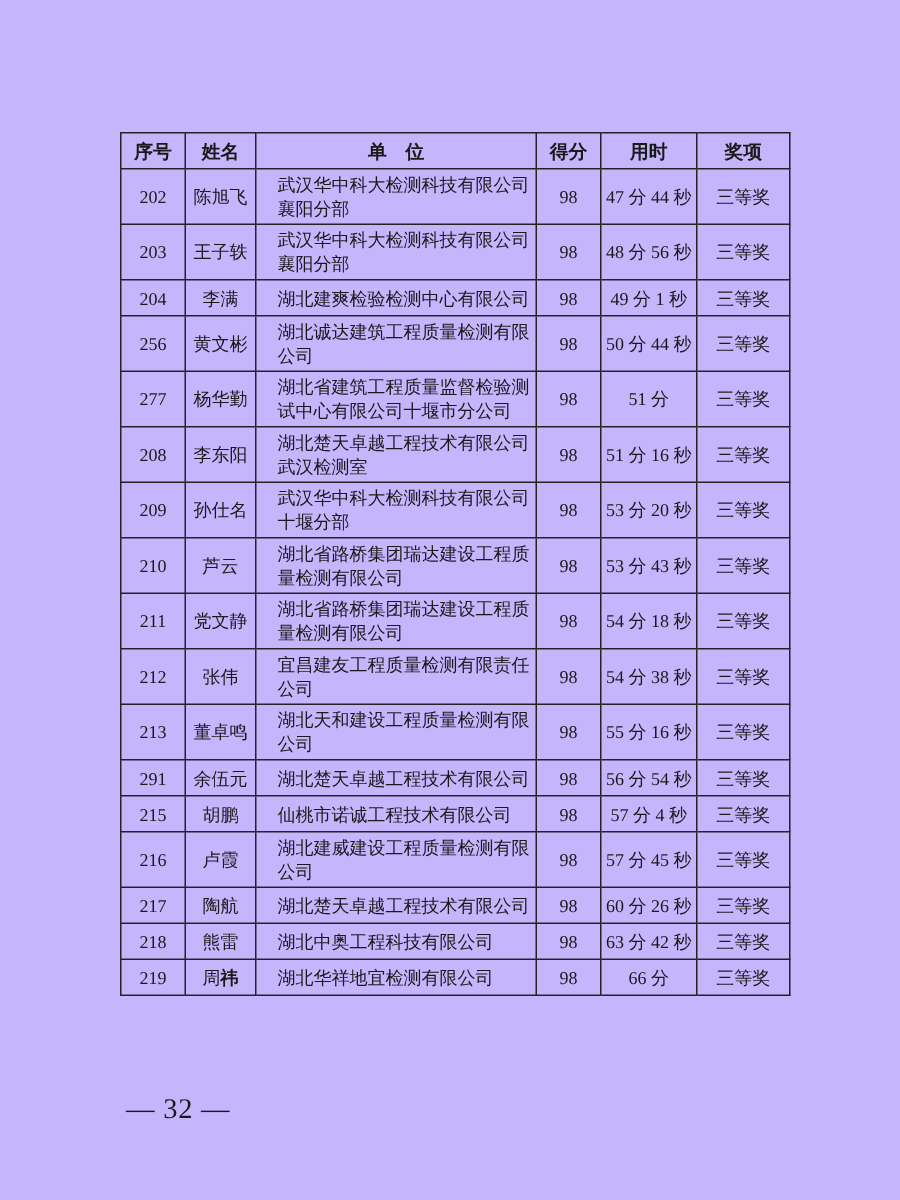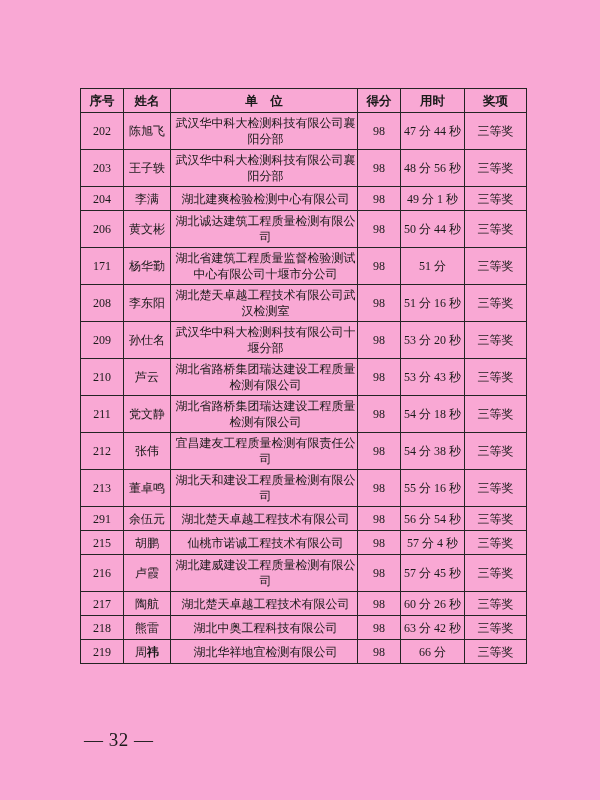--- a/index.html
+++ b/index.html
@@ -1,19 +1,19 @@
 <!DOCTYPE html>
 <html><head>
 <meta charset="utf-8">
 <style>
   html,body{margin:0;padding:0;background:#ffffff;}
   .page{
     position:relative;
     width:600px;height:800px;
-    background:#f9a8d4;
+    background:#c4b5fd;
     font-family:"Liberation Serif","DejaVu Serif",serif;
     color:#1a1a1a;
     overflow:hidden;
   }
   table.results-table{
     position:absolute;
     left:80px;top:88px;
     width:446px;
     border-collapse:collapse;
     table-layout:fixed;
@@ -35,22 +35,22 @@
     font-size:12.5px;
   }
   .results-table td{height:19px;}
   col.w-no{width:43px;}
   col.w-name{width:47px;}
   col.w-unit{width:187px;}
   col.w-score{width:43px;}
   col.w-time{width:64px;}
   col.w-award{width:62px;}
   td.c-unit{
-    text-align:center;
-    padding:2px 0 2px 3px;
+    text-align:left;
+    padding:2px 0 2px 14px;
     word-break:break-all;
   }
   .nm-bold{font-weight:bold;}
   .page-number{
     position:absolute;
     left:84px;top:729px;
     font-size:19px;
     letter-spacing:0.5px;
     white-space:pre;
   }
@@ -98,29 +98,29 @@
   </tr>
         <tr>
     <td class="c-no">204</td>
     <td class="c-name"><span class="nm">李满</span><span class="nm-bold"></span></td>
     <td class="c-unit">湖北建爽检验检测中心有限公司</td>
     <td class="c-score">98</td>
     <td class="c-time">49 分 1 秒</td>
     <td class="c-award">三等奖</td>
   </tr>
         <tr>
-    <td class="c-no">206</td>
+    <td class="c-no">256</td>
     <td class="c-name"><span class="nm">黄文彬</span><span class="nm-bold"></span></td>
     <td class="c-unit">湖北诚达建筑工程质量检测有限公司</td>
     <td class="c-score">98</td>
     <td class="c-time">50 分 44 秒</td>
     <td class="c-award">三等奖</td>
   </tr>
         <tr>
-    <td class="c-no">171</td>
+    <td class="c-no">277</td>
     <td class="c-name"><span class="nm">杨华勤</span><span class="nm-bold"></span></td>
     <td class="c-unit">湖北省建筑工程质量监督检验测试中心有限公司十堰市分公司</td>
     <td class="c-score">98</td>
     <td class="c-time">51 分</td>
     <td class="c-award">三等奖</td>
   </tr>
         <tr>
     <td class="c-no">208</td>
     <td class="c-name"><span class="nm">李东阳</span><span class="nm-bold"></span></td>
     <td class="c-unit">湖北楚天卓越工程技术有限公司武汉检测室</td>

